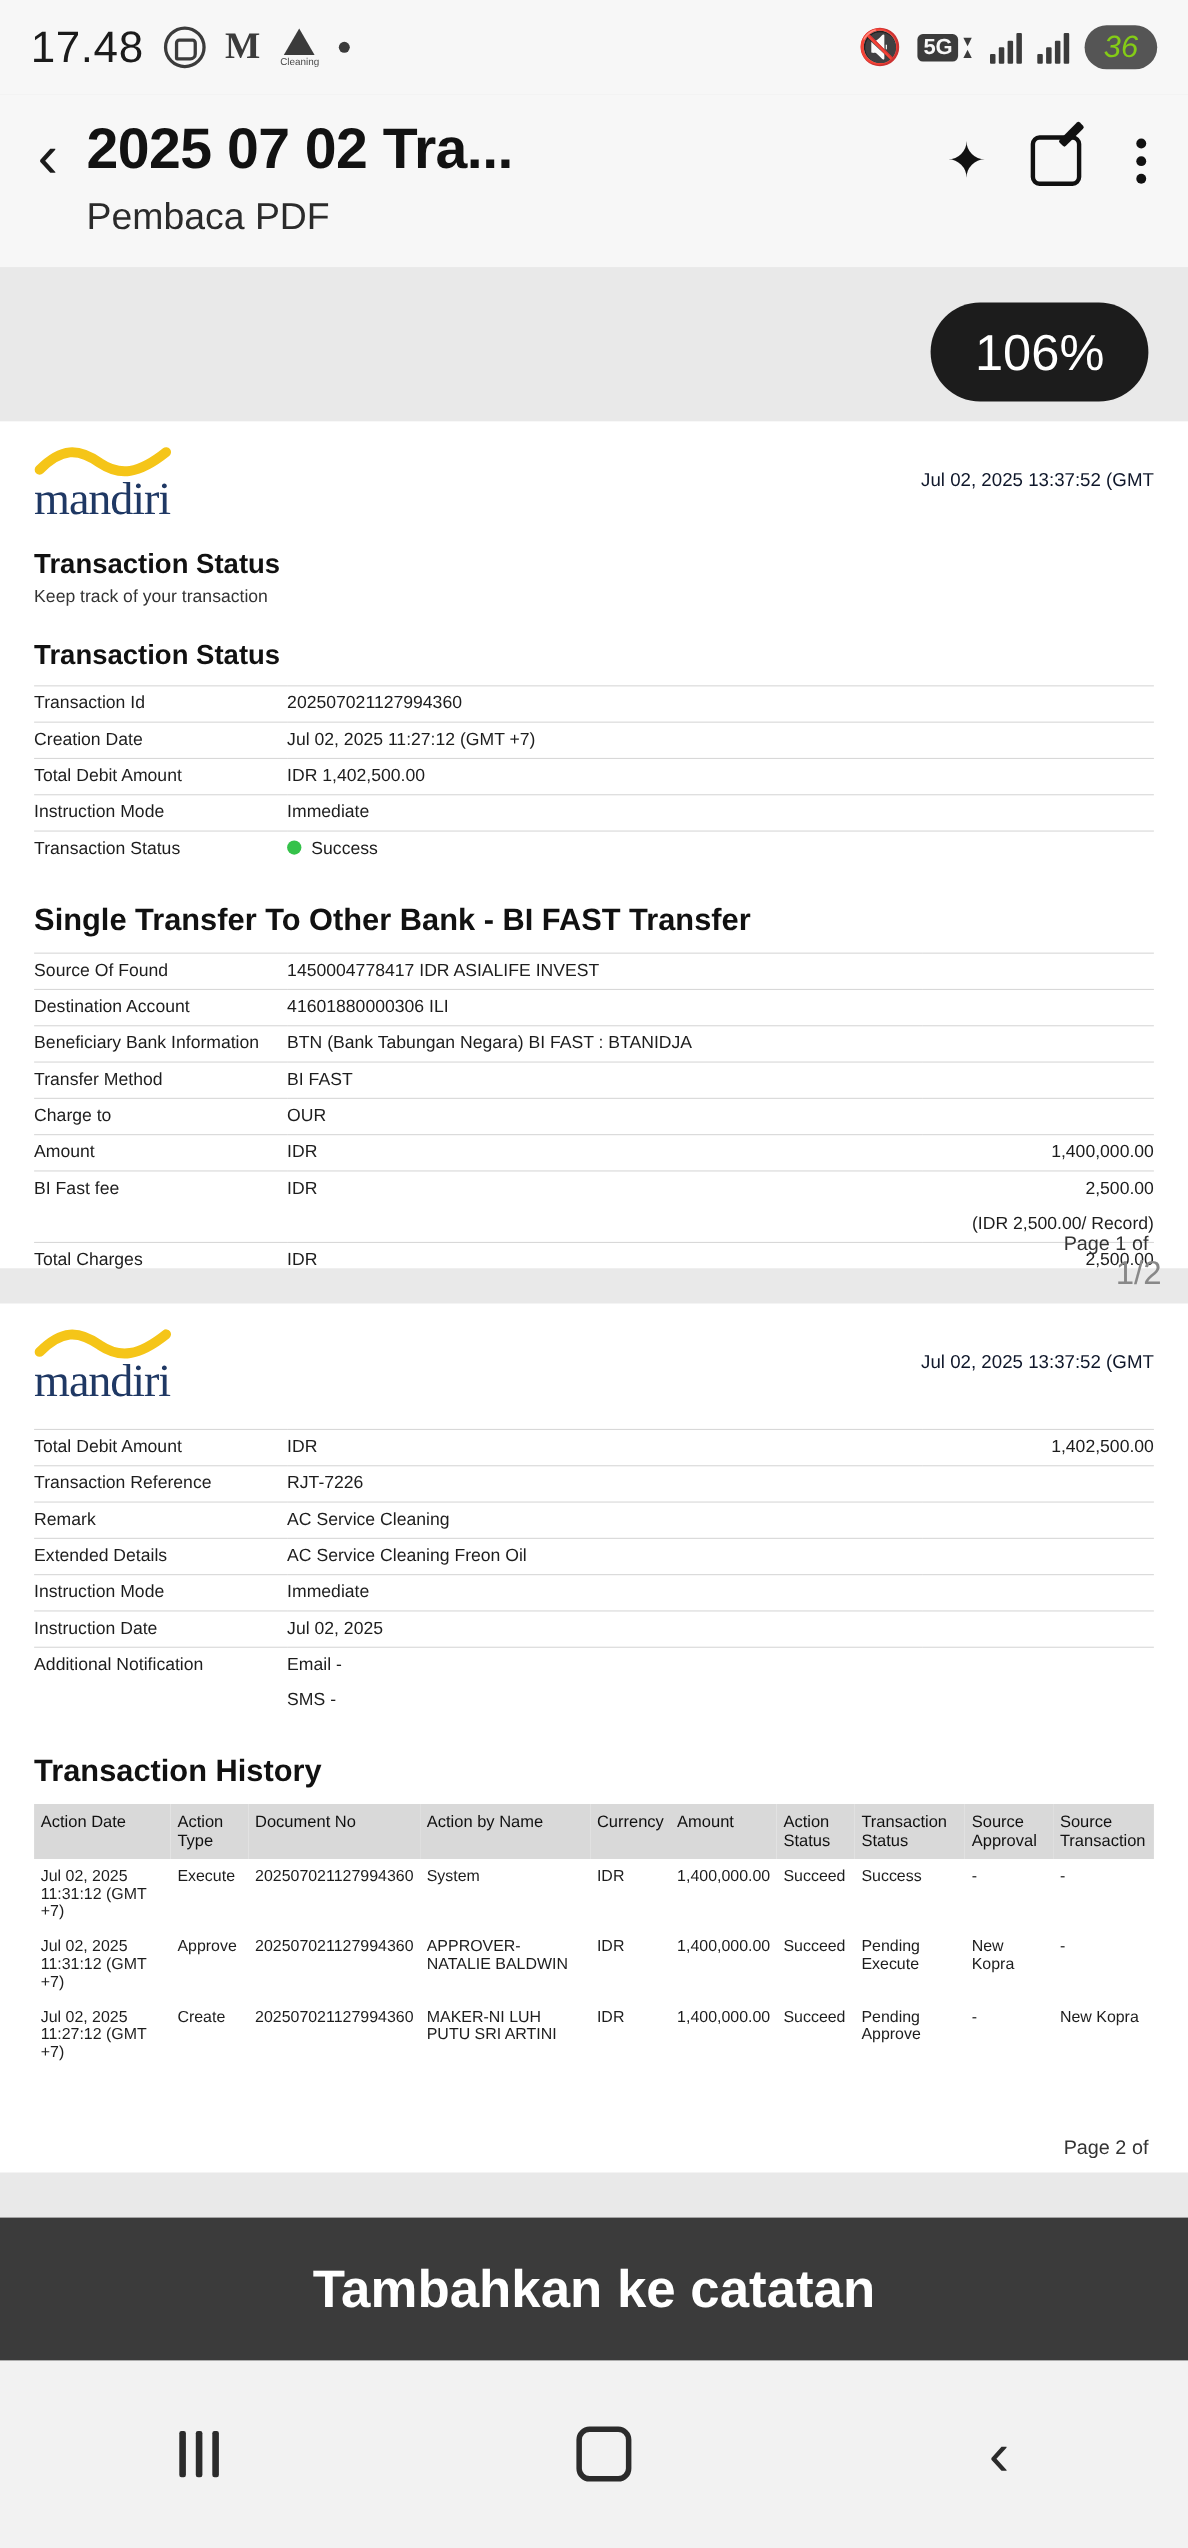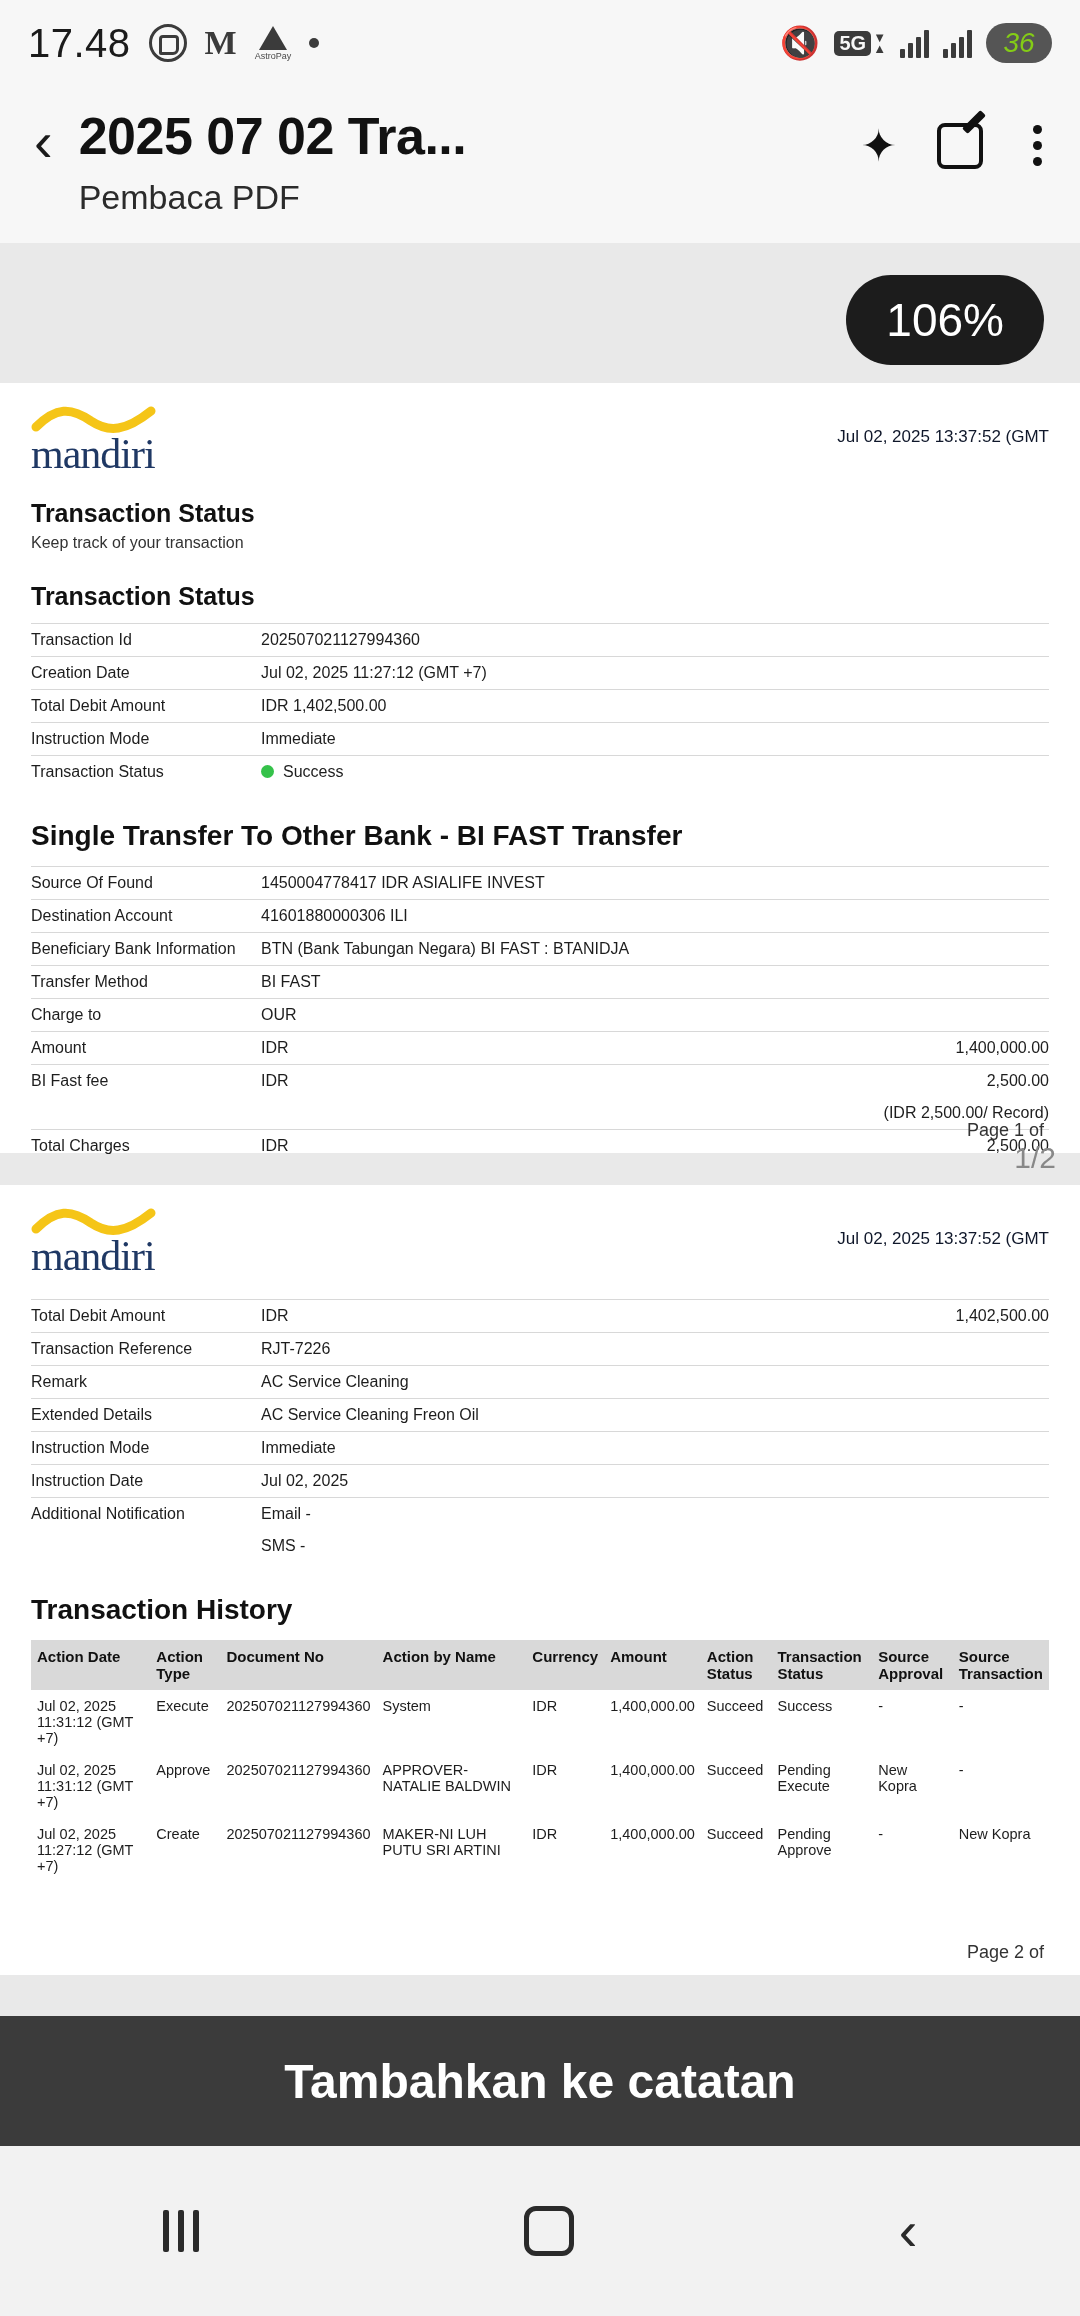--- a/index.html
+++ b/index.html
@@ -82,21 +82,21 @@
   .succ-dot { display: inline-block; width: 13px; height: 13px; border-radius: 50%; background: #35c24a; margin-right: 9px; vertical-align: -1px; }
   .line-top { border-top: 1px solid #d8d8d8; }
 
   .page-foot { position: absolute; right: 36px; bottom: 12px; font-size: 18px; color: #333; white-space: nowrap; }
   .page-mark { position: absolute; right: 24px; bottom: -22px; font-size: 30px; color: #888; }
 
   
   table.hist { width: 100%; border-collapse: collapse; margin-top: 10px; }
   table.hist th {
     background: #d9d9d9; font-size: 15px; text-align: left; color: #111;
-    padding: 8px 6px; font-weight: bold; vertical-align: top; margin-left: 35px;
+    padding: 8px 6px; font-weight: normal; vertical-align: top; margin-left: 35px;
   }
   table.hist td { font-size: 14.5px; color: #1d1d1d; padding: 8px 6px; vertical-align: top; }
 
   
   .actionbar {
     position: absolute; left: 0; bottom: 170px; width: 1080px; height: 130px;
     background: #3b3b3b; display: flex; align-items: center; justify-content: center;
   }
   .actionbar .label { color: #fff; font-size: 48px; font-weight: bold; }
 
@@ -115,21 +115,21 @@
 
 <div class="screen">
 
   <div class="statusbar">
     <div class="sb-left">
       <div class="sb-clock">17.48</div>
       <div class="icon-wa"></div>
       <div class="icon-gmail">M</div>
       <div class="icon-astro">
         <div class="tri"></div>
-        <div class="lbl">AstroPay</div>
+        <div class="lbl">Cleaning</div>
       </div>
       <div class="dot-small"></div>
     </div>
     <div class="sb-right">
       <div class="icon-mute">🔇</div>
       <div class="icon-5g">
         <div class="badge5g">5G</div>
         <div class="arrows">
             <span>▼</span>
             <span>▲</span>

